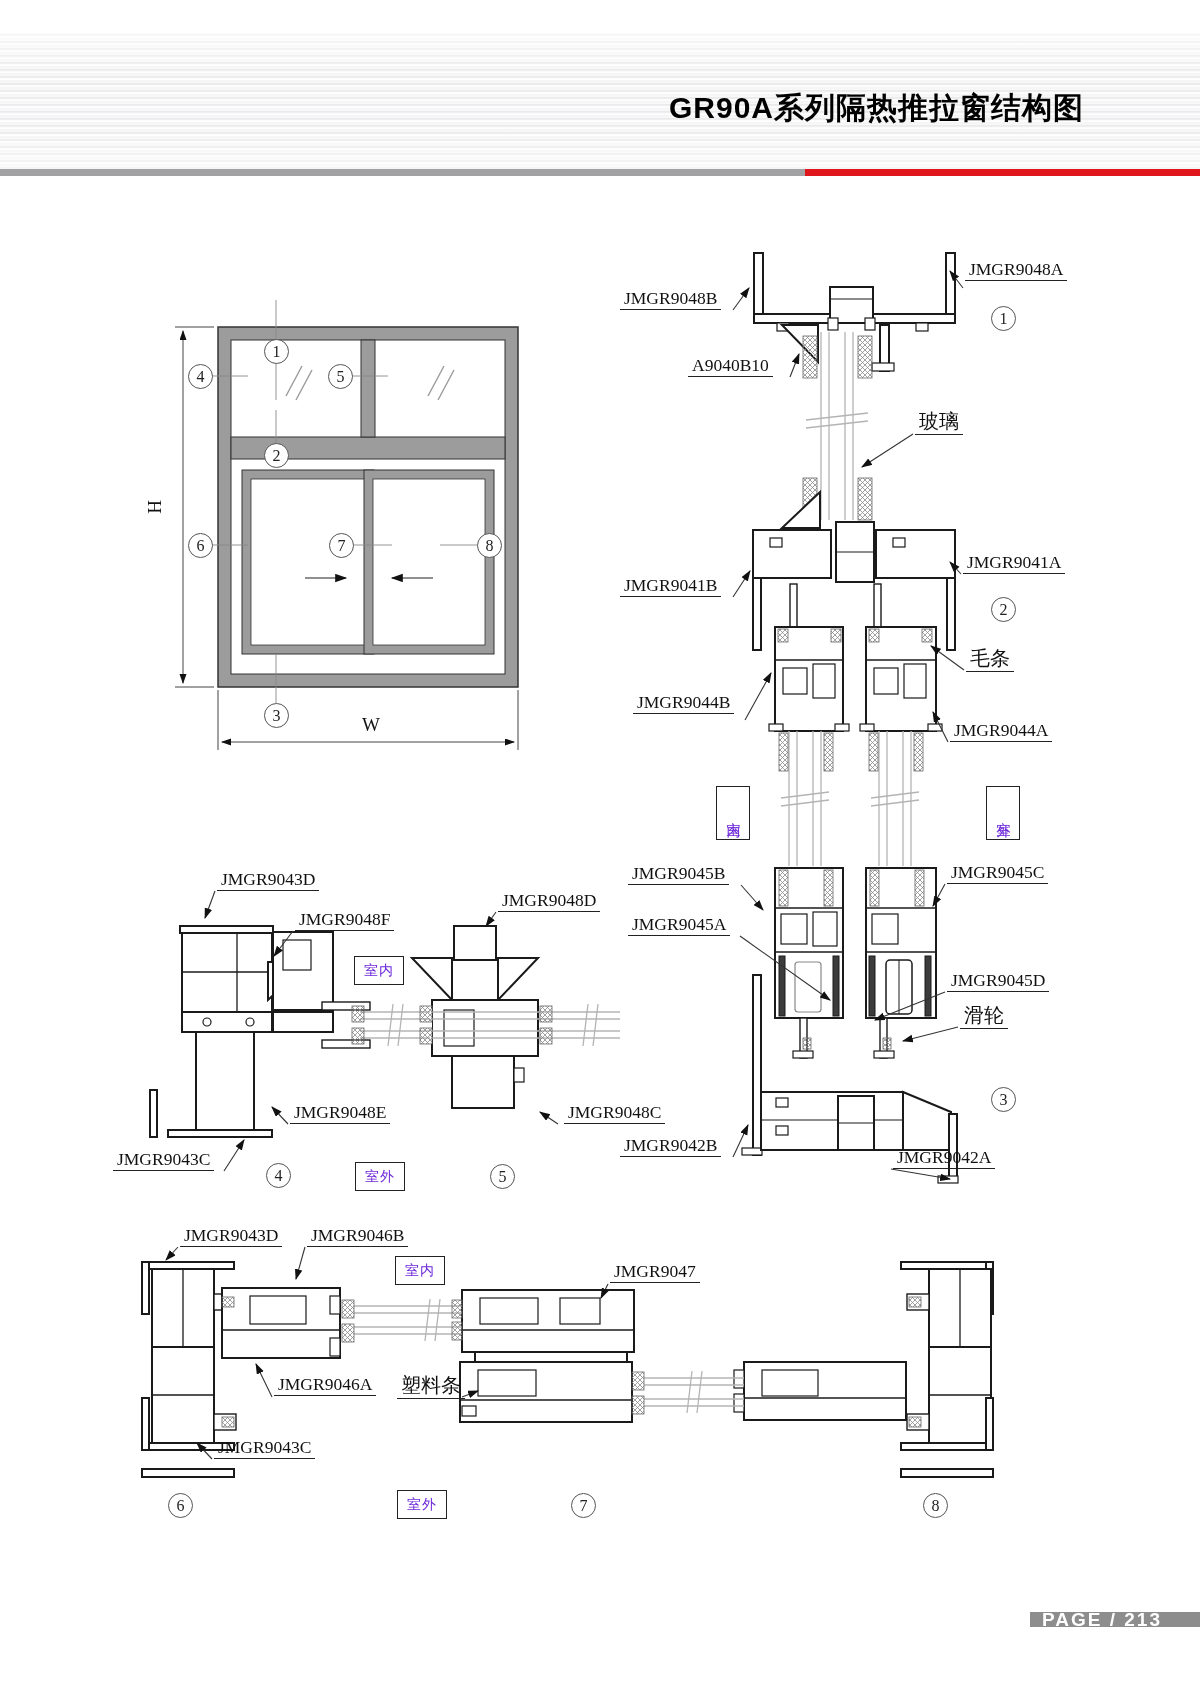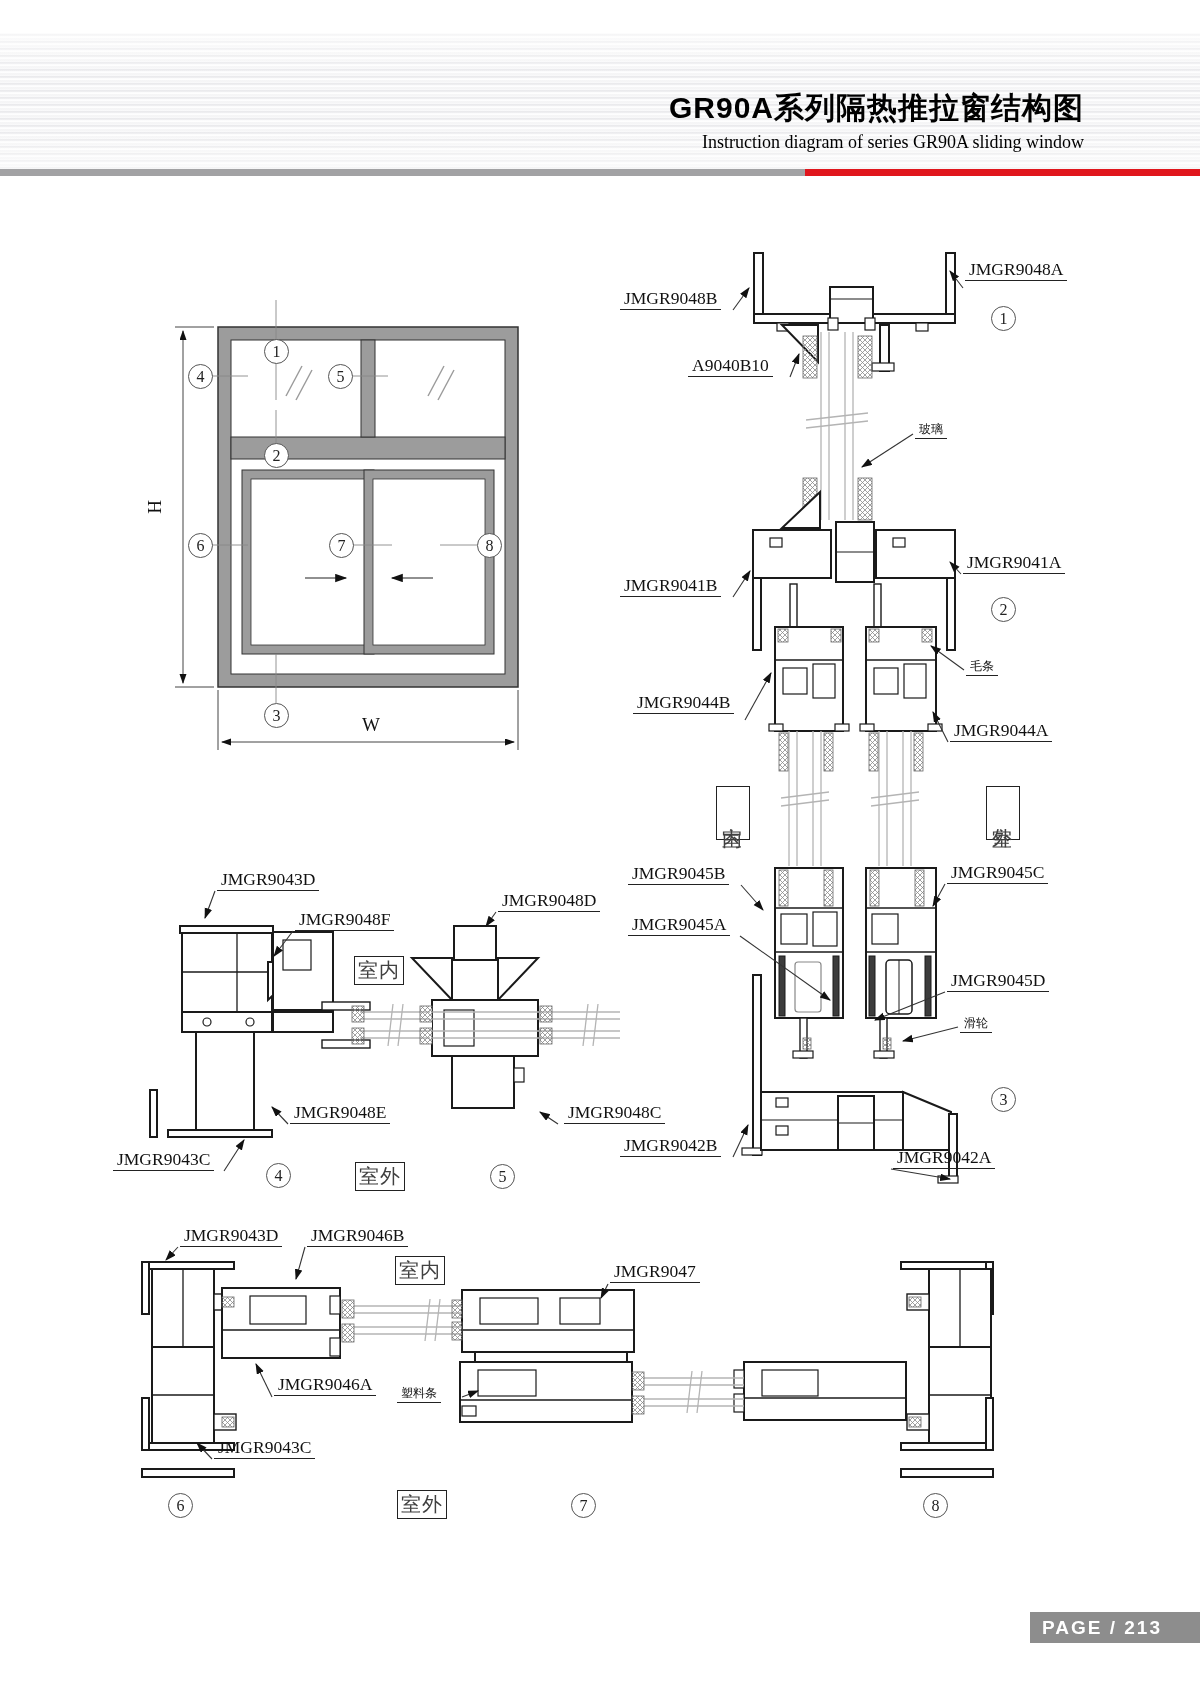--- a/index.html
+++ b/index.html
@@ -12,47 +12,46 @@
       repeating-linear-gradient(to bottom,#ffffff 0px,#f2f2f4 1px,#e3e3e6 2px,#fafafb 3px,#ffffff 5px,#ececee 6px,#ffffff 7px);}
   .title-wrap{position:absolute;left:560px;top:88px;width:524px;text-align:right;}
   .title-cn{font-size:30px;font-weight:bold;letter-spacing:1px;color:#000;
             font-family:"Liberation Sans","DejaVu Sans",sans-serif;}
   .title-en{font-size:18px;margin-top:3px;color:#000;}
   .bar-gray{position:absolute;left:0;top:169px;width:805px;height:7px;background:#a2a2a4;}
   .bar-red{position:absolute;left:805px;top:169px;width:395px;height:7px;background:#e0161d;}
   
   .plabel{position:absolute;font-size:17.5px;line-height:1.05;white-space:nowrap;
           border-bottom:1.4px solid #222;padding:0 4px 2px 4px;background:transparent;}
-  .cjk{font-size:12px;margin-top:12px;}
+  .cjk{font-size:20px;}
   .cnum{position:absolute;width:23px;height:23px;border:1.4px solid #555;border-radius:50%;
         background:#fff;display:flex;align-items:center;justify-content:center;
         font-size:16px;color:#222;}
-  .rbox{position:absolute;border:1.6px solid #222;background:#fff;color:#404040;
-        display:flex;align-items:center;justify-content:center;font-size:20px;letter-spacing:1px;}
+  .rbox{position:absolute;border:1.6px solid #222;background:#fff;color:#6d28d9;
+        display:flex;align-items:center;justify-content:center;font-size:14px;letter-spacing:1px;}
   .rbox.vert{writing-mode:vertical-rl;text-orientation:upright;letter-spacing:2px;}
   .dimlabel{position:absolute;font-size:19px;color:#111;}
   .rot{transform:rotate(-90deg);transform-origin:center;}
   
   .foot-cn{position:absolute;left:188px;top:1585px;font-size:19px;font-weight:600;letter-spacing:.5px;
            font-family:"Liberation Sans","DejaVu Sans",sans-serif;color:#151515;}
   .foot-en{position:absolute;left:188px;top:1612px;font-size:17.5px;color:#151515;}
-  .badge{position:absolute;left:1030px;top:1612px;width:170px;height:31px;background:#8d8d8d;
+  .badge{position:absolute;left:1030px;top:1612px;width:170px;height:15px;background:#8d8d8d;
          color:#fff;font-family:"Liberation Sans","DejaVu Sans",sans-serif;font-weight:bold;
          font-size:19px;letter-spacing:2px;display:flex;align-items:center;padding-left:12px;box-sizing:border-box;}
   svg.art{position:absolute;left:0;top:0;}
 </style>
 </head>
 <body>
 
 <div id="page">
 
   <div class="stripes"></div>
   <div class="title-wrap">
     <div class="title-cn">GR90A系列隔热推拉窗结构图</div>
-    <div class="title-en">Instruction diagram of series GR90A sliding window</div>
   </div>
   <div class="bar-gray"></div>
   <div class="bar-red"></div>
 
   <svg class="art" width="1200" height="1697" viewBox="0 0 1200 1697">
     <defs>
       <marker id="arr" markerWidth="11" markerHeight="8" refX="9" refY="3.5" orient="auto-start-reverse">
         <path d="M0,0 L10,3.5 L0,7 Z" fill="#111"></path>
       </marker>
       <pattern id="hx" width="5" height="5" patternUnits="userSpaceOnUse">

